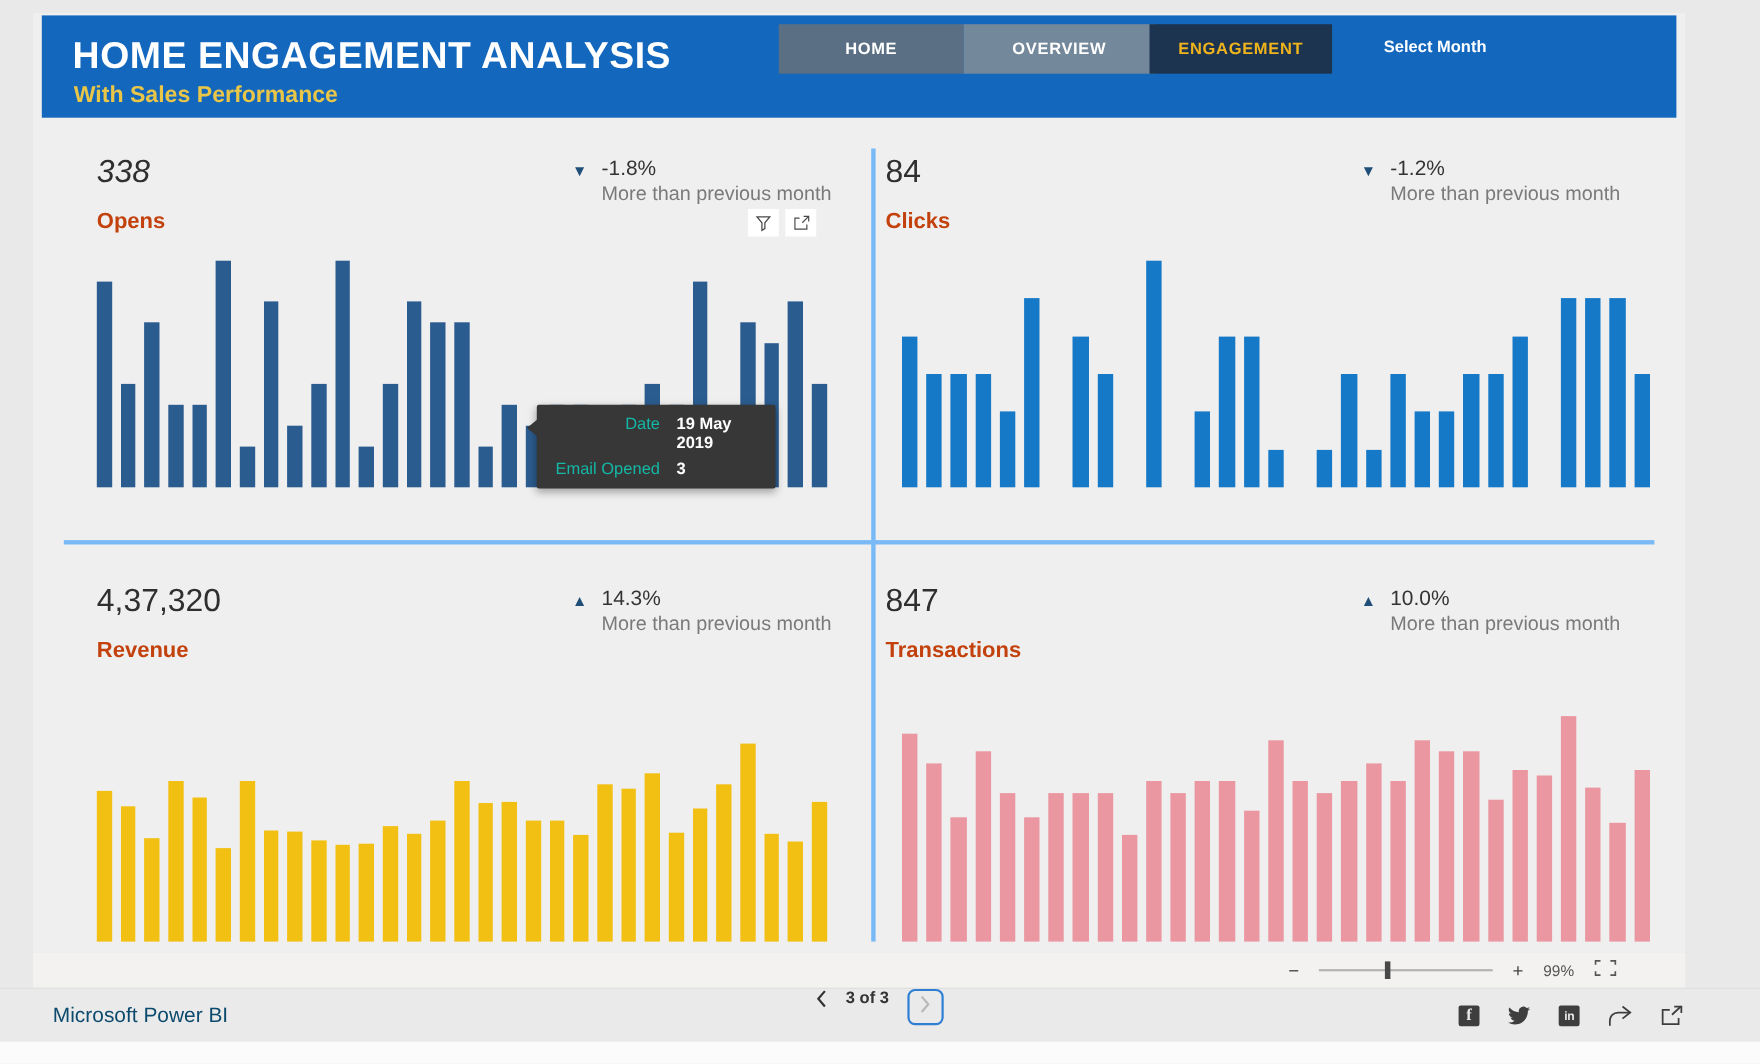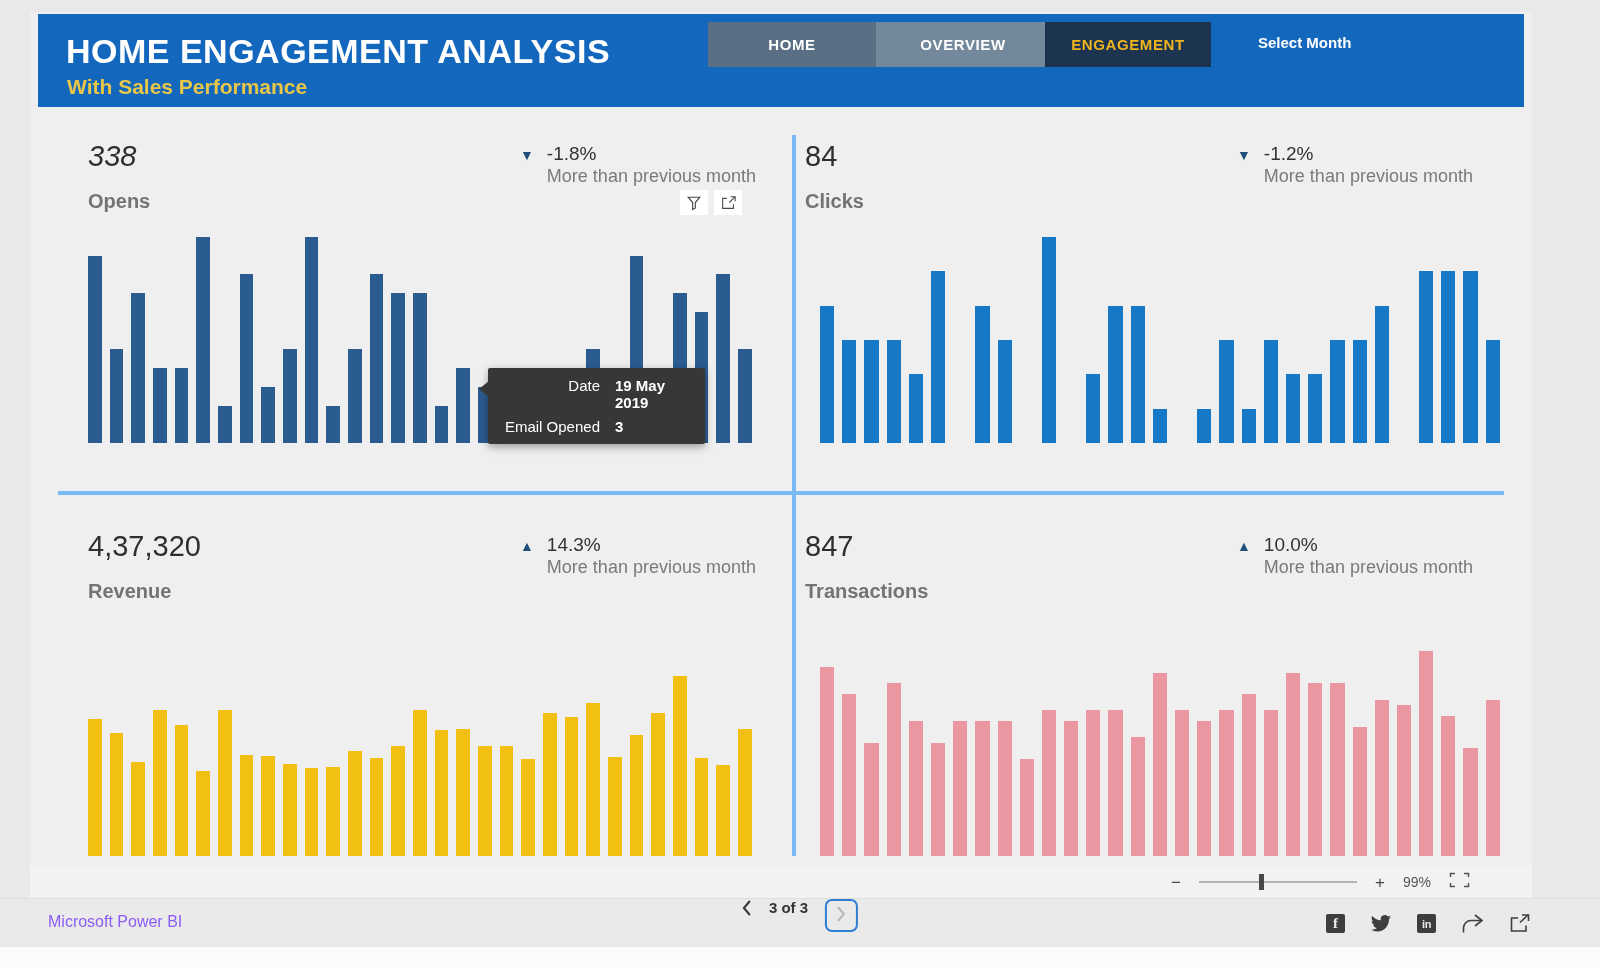--- a/index.html
+++ b/index.html
@@ -23,21 +23,21 @@
   .month-dd{position:absolute;left:1220px;top:48px;width:258px;height:30px;background:#fff;border:1px solid #5a5a5a;
             display:flex;align-items:center;justify-content:space-between;padding:0 10px;box-sizing:border-box;
             font-size:15px;color:#3a3a3a;cursor:pointer;}
 
   
   .vdivider{position:absolute;left:762px;top:123px;width:4px;height:721px;background:#79baf6;}
   .hdivider{position:absolute;left:28px;top:479px;width:1446px;height:4px;background:#79baf6;}
 
   
   .kpi-value{position:absolute;font-size:29px;color:#2f2f2f;}
-  .kpi-label{position:absolute;font-size:20px;font-weight:bold;color:#737373;}
+  .kpi-label{position:absolute;font-size:20px;font-weight:bold;color:#c2410c;}
   .delta{position:absolute;display:flex;gap:13px;}
   .delta .arrow{font-size:14px;color:#1f4e79;padding-top:4px;}
   .delta .pct{font-size:19px;color:#333;line-height:22px;}
   .delta .note{font-size:18px;color:#7a7a7a;line-height:22px;}
 
   
   .panel-actions{position:absolute;left:650px;top:178px;display:flex;gap:6px;}
   .action-box{width:28px;height:25px;background:#fff;display:flex;align-items:center;justify-content:center;cursor:pointer;}
   .action-box svg{stroke:#4a4a4a;fill:none;stroke-width:1.3;}
 
@@ -49,35 +49,35 @@
   #chart-revenue{left:58px;top:639px;width:664px;height:205px;}
   #chart-transactions{left:790px;top:639px;width:680px;height:205px;}
 
   
   .tooltip{position:absolute;left:458px;top:356px;width:217px;height:76px;background:#373737;border-radius:2px;
            box-shadow:0 3px 8px rgba(0,0,0,.35);z-index:6;display:flex;flex-direction:column;justify-content:center;
            padding:0 16px;box-sizing:border-box;gap:7px;}
   .tooltip:before{content:"";position:absolute;left:-9px;top:13px;border-top:8px solid transparent;
                   border-bottom:8px solid transparent;border-right:10px solid #373737;}
   .tt-row{display:grid;grid-template-columns:96px auto;column-gap:15px;font-size:15px;line-height:17px;}
-  .tt-label{color:#ffffff;text-align:right;}
+  .tt-label{color:#14b8a6;text-align:right;}
   .tt-value{color:#fff;font-weight:bold;}
 
   
   .zoombar{position:absolute;left:30px;top:866px;width:1502px;height:32px;background:#f3f2f1;
            display:flex;align-items:center;justify-content:flex-end;gap:18px;padding-right:62px;box-sizing:border-box;}
   .zoom-btn{font-size:17px;color:#444;cursor:pointer;line-height:1;}
   .zoom-track{width:158px;height:2px;background:#b3b3b3;position:relative;cursor:pointer;}
   .zoom-thumb{position:absolute;left:60px;top:-7px;width:5px;height:16px;background:#484848;cursor:grab;}
   .zoom-pct{font-size:14px;color:#555;}
   .fit-icon svg{stroke:#555;fill:none;stroke-width:1.5;}
 
   
   .footer{position:absolute;left:0;top:898px;width:1600px;height:49px;background:#eaeaea;border-top:1px solid #dfdfdf;}
-  .brand{position:absolute;left:48px;top:14px;font-size:16px;color:#8b5cf6;}
+  .brand{position:absolute;left:48px;top:14px;font-size:19px;color:#0c4a6e;}
   .pager{position:absolute;left:50%;top:0;height:49px;transform:translateX(-50%);display:flex;align-items:flex-start;gap:17px;}
   .pager-chevron{cursor:pointer;display:flex;align-items:center;}
   .pager-chevron svg{stroke:#333;fill:none;stroke-width:2;}
   .page-ind{font-size:15px;font-weight:bold;color:#333;}
   .next-btn{width:29px;height:29px;border:2px solid #2e7ed4;border-radius:7px;display:flex;align-items:center;
             justify-content:center;cursor:pointer;background:transparent;}
   .next-btn svg{stroke:#b9b9b9;fill:none;stroke-width:2;}
   .social{position:absolute;right:70px;top:0;height:49px;display:flex;align-items:center;gap:25px;}
   .social .s-icon{cursor:pointer;display:flex;align-items:center;justify-content:center;}
   .fb,.li{width:19px;height:19px;background:#3e3e3e;border-radius:2px;color:#eaeaea;display:flex;

